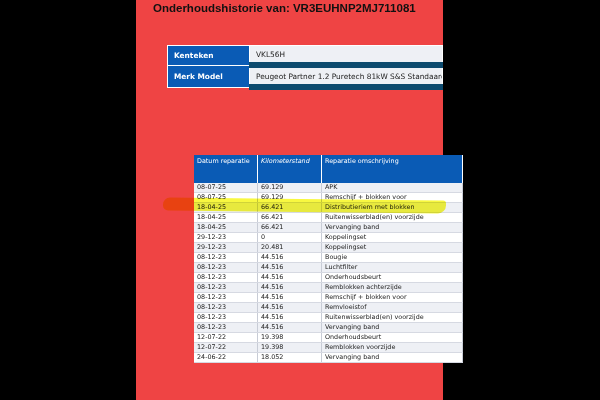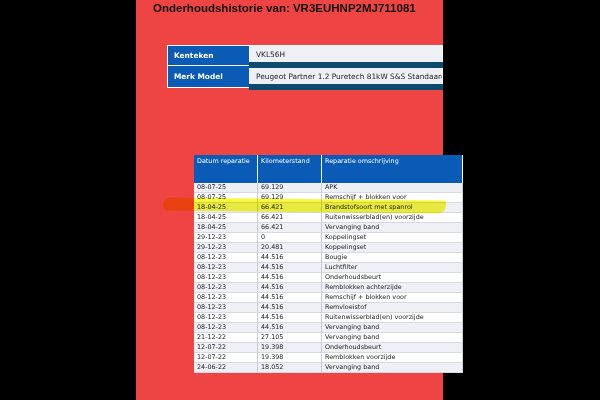--- a/index.html
+++ b/index.html
@@ -32,21 +32,21 @@
     background: #0a5bb5; color: #fff; font-weight: normal; text-align: left;
     vertical-align: top; height: 24px; padding: 2px 3px; border-right: 1px solid #fff;
     white-space: nowrap;
   }
   .hist td {
     height: 9px; padding: 0 3px; color: #222; border-right: 1px solid #c8ccd6;
     border-bottom: 1px solid #d6d9e2; white-space: nowrap; overflow: hidden; line-height: 9px;
   }
   .hist tr:nth-child(odd) td { background: #eef0f5; }
   .hist tr:nth-child(even) td { background: #fff; }
-  .c1 { width: 57px; } .c2 { width: 57px; } .c3 { width: auto; }
+  .c1 { width: 57px; } .c2 { width: 57px; font-style: italic; } .c3 { width: auto; }
   .highlight {
     position: absolute; left: 163px; top: 199px; width: 283px; height: 13px;
     background: rgba(245, 245, 0, 0.75); border-radius: 7px 3px 8px 5px;
     transform: rotate(0.6deg); mix-blend-mode: multiply; pointer-events: none;
   }
 </style>
 </head>
 <body>
 
 <div class="page">
@@ -80,21 +80,21 @@
           <td>APK</td>
         </tr>
         <tr>
           <td>08-07-25</td>
           <td>69.129</td>
           <td>Remschijf + blokken voor</td>
         </tr>
         <tr>
           <td>18-04-25</td>
           <td>66.421</td>
-          <td>Brandstofsoort met spanrol</td>
+          <td>Distributieriem met blokken</td>
         </tr>
         <tr>
           <td>18-04-25</td>
           <td>66.421</td>
           <td>Ruitenwisserblad(en) voorzijde</td>
         </tr>
         <tr>
           <td>18-04-25</td>
           <td>66.421</td>
           <td>Vervanging band</td>
@@ -143,25 +143,20 @@
           <td>08-12-23</td>
           <td>44.516</td>
           <td>Ruitenwisserblad(en) voorzijde</td>
         </tr>
         <tr>
           <td>08-12-23</td>
           <td>44.516</td>
           <td>Vervanging band</td>
         </tr>
         <tr>
-          <td>21-12-22</td>
-          <td>27.105</td>
-          <td>Vervanging band</td>
-        </tr>
-        <tr>
           <td>12-07-22</td>
           <td>19.398</td>
           <td>Onderhoudsbeurt</td>
         </tr>
         <tr>
           <td>12-07-22</td>
           <td>19.398</td>
           <td>Remblokken voorzijde</td>
         </tr>
         <tr>

